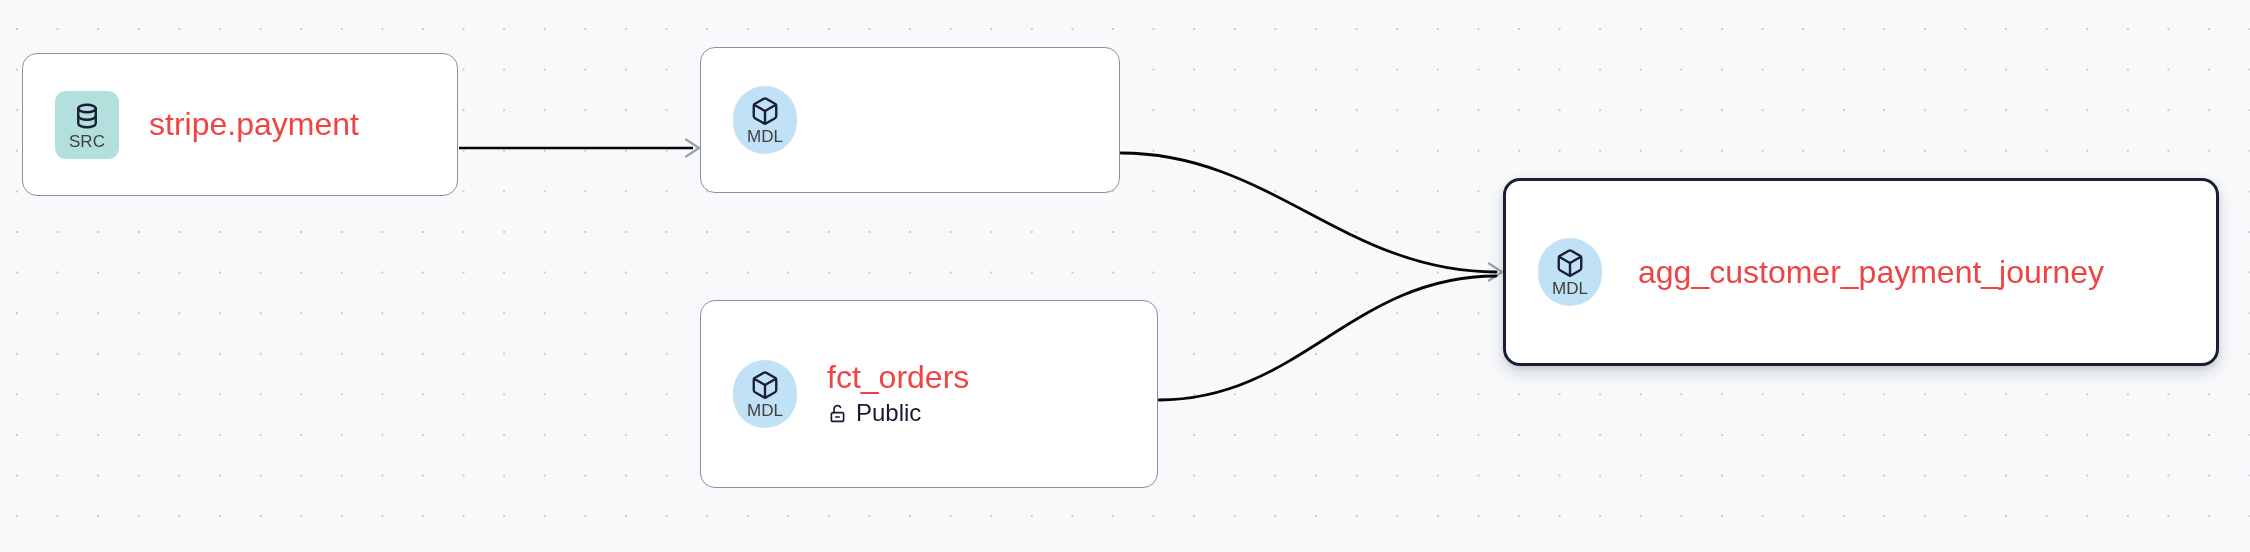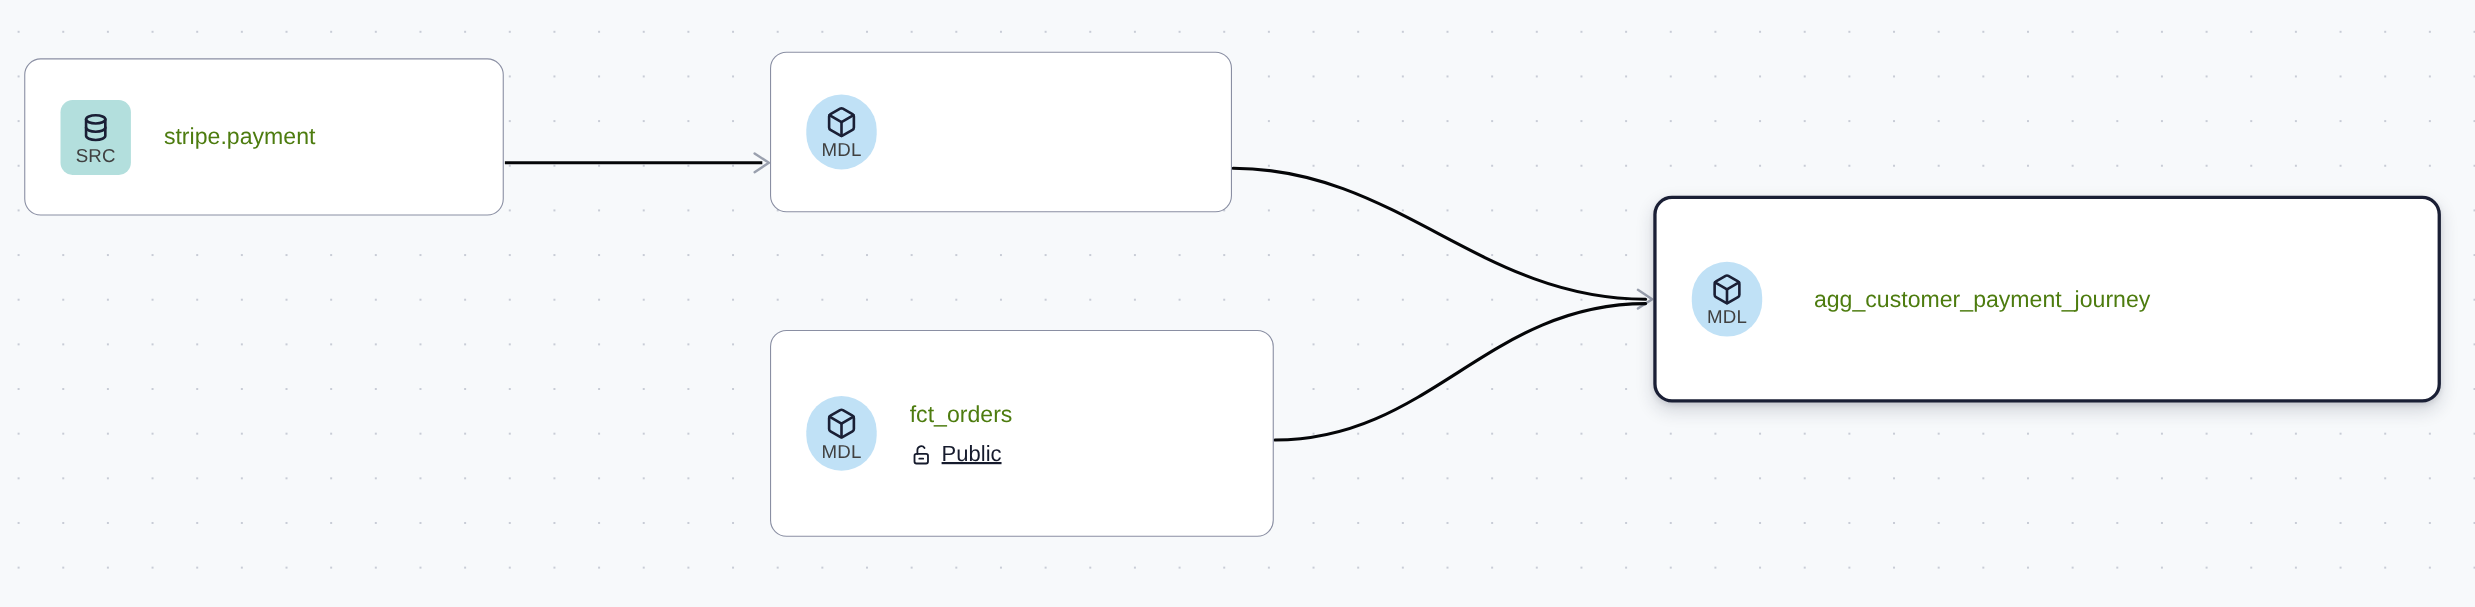--- a/index.html
+++ b/index.html
@@ -83,45 +83,44 @@
 
   
   .labels {
     display: flex;
     flex-direction: column;
     justify-content: center;
     margin-left: 30px;
   }
   .node-title {
     font-family: "Liberation Sans", sans-serif;
-    font-size: 21px;
+    font-size: 32px;
     line-height: 33px;
-    color: #4d7c0f;
+    color: #ef4444;
     white-space: nowrap;
   }
   .node-sub {
     display: flex;
     align-items: center;
     gap: 8px;
     margin-top: 5px;
     font-family: "Liberation Sans", sans-serif;
-    font-size: 20px;
+    font-size: 24px;
     line-height: 28px;
     color: #161b2d;
     white-space: nowrap;
-    text-decoration: underline;
   }
   .node-sub .lockwrap { line-height: 0; display: block; }
 
   
   #node-source      { left: 22px;   top: 53px;  width: 436px; height: 143px; }
   #node-stg         { left: 700px;  top: 47px;  width: 420px; height: 146px; }
   #node-fct         { left: 700px;  top: 300px; width: 458px; height: 188px; }
   #node-agg         { left: 1503px; top: 178px; width: 716px; height: 188px; }
-  #node-agg .labels { margin-left: 47px; }
+  #node-agg .labels { margin-left: 36px; }
 </style>
 </head>
 <body>
 
 <div id="canvas">
 
   <svg id="edge-layer" viewBox="0 0 2250 552" width="2250" height="552" xmlns="http://www.w3.org/2000/svg">
 
     <g>
       <path d="M 459 148 L 693 148" fill="none" stroke="#050608" stroke-width="2.6" stroke-linecap="butt"></path>

